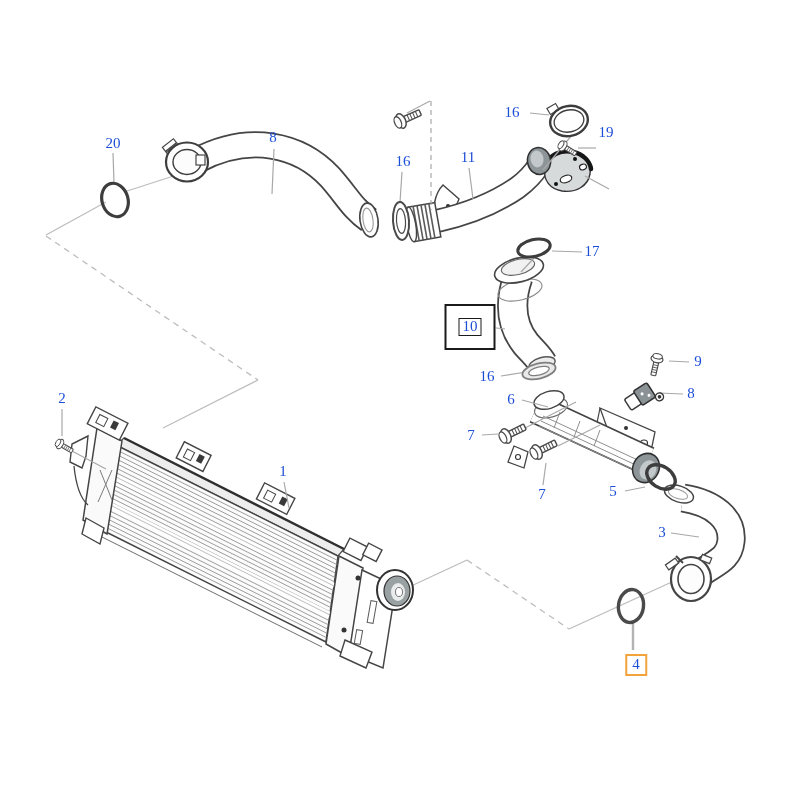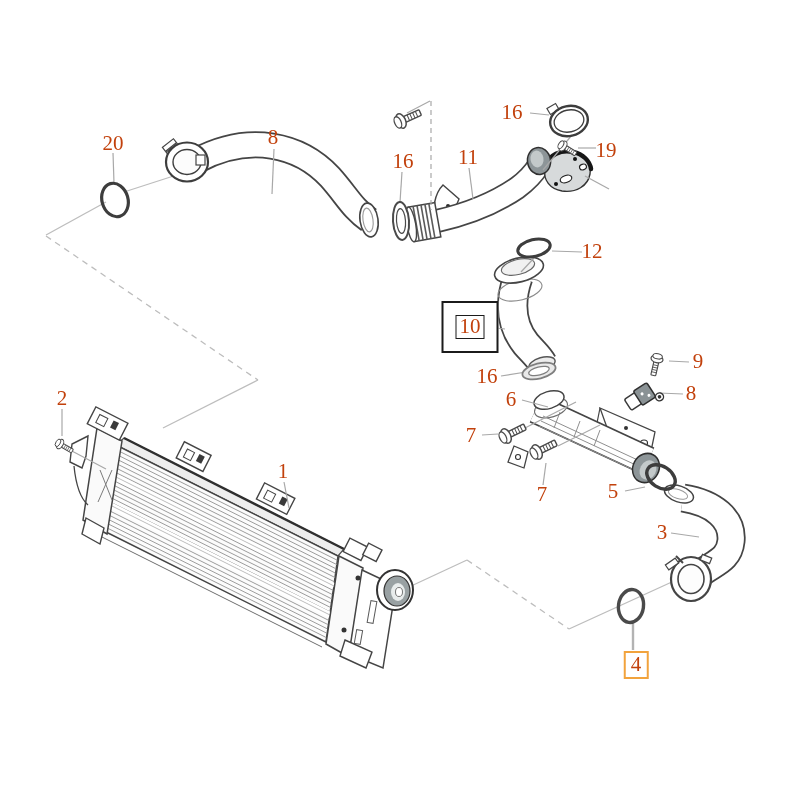--- a/index.html
+++ b/index.html
@@ -1,19 +1,19 @@
 <!DOCTYPE html>
 <html><head>
 <meta charset="utf-8">
 <style>
   html,body{margin:0;padding:0;background:#ffffff;}
   #stage{position:relative;width:800px;height:800px;background:#ffffff;overflow:hidden;
          font-family:"Liberation Serif",serif;}
   #art{position:absolute;left:0;top:0;}
-  .callout{position:absolute;transform:translate(-50%,-50%);font-size:21px;color:#c2410c;
+  .callout{position:absolute;transform:translate(-50%,-50%);font-size:15px;color:#1d4ed8;
            line-height:1;white-space:nowrap;user-select:none;}
   .boxed-black{border:2px solid #1b1b1b;background:#fff;padding:12px;}
   .boxed-black .inner{display:inline-block;border:1px solid #1b1b1b;padding:0 3px 1px 3px;}
   .boxed-orange{border:2px solid #f2a33c;background:#fff;padding:1px 5px 2px 5px;}
 </style>
 </head>
 <body>
 
 <div id="stage">
 <svg id="art" width="800" height="800" viewBox="0 0 800 800">
@@ -292,20 +292,20 @@
   <div class="callout" style="left:662px;top:532px">3</div>
   <div class="callout boxed-orange" style="left:636px;top:665px">4</div>
   <div class="callout" style="left:613px;top:491px">5</div>
   <div class="callout" style="left:511px;top:399px">6</div>
   <div class="callout" style="left:471px;top:435px">7</div>
   <div class="callout" style="left:542px;top:494px">7</div>
   <div class="callout" style="left:691px;top:393px">8</div>
   <div class="callout" style="left:698px;top:361px">9</div>
   <div class="callout boxed-black" style="left:470px;top:327px"><span class="inner">10</span></div>
   <div class="callout" style="left:487px;top:376px">16</div>
-  <div class="callout" style="left:592px;top:251px">12</div>
+  <div class="callout" style="left:592px;top:251px">17</div>
   <div class="callout" style="left:468px;top:157px">11</div>
   <div class="callout" style="left:403px;top:161px">16</div>
   <div class="callout" style="left:512px;top:112px">16</div>
   <div class="callout" style="left:273px;top:137px">8</div>
   <div class="callout" style="left:113px;top:143px">20</div>
-  <div class="callout" style="left:606px;top:150px">19</div>
+  <div class="callout" style="left:606px;top:132px">19</div>
 </div>
 
 </body></html>

